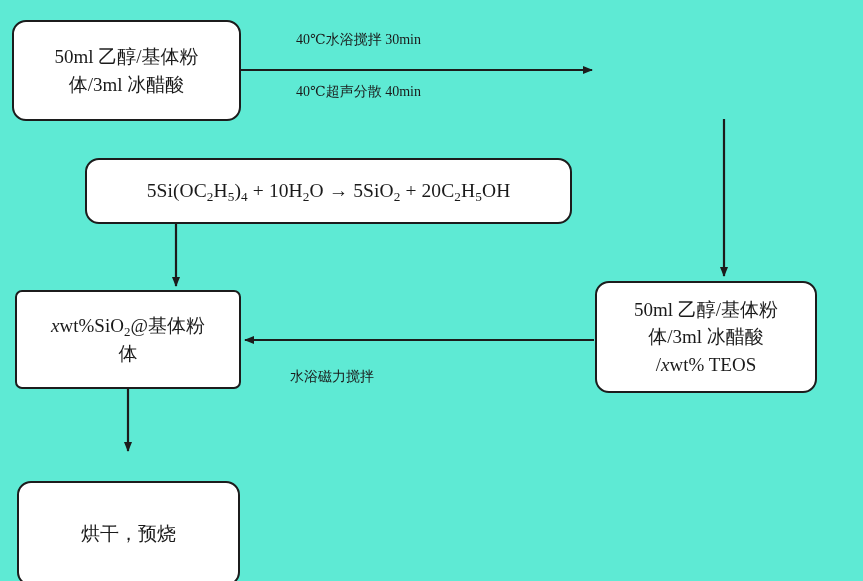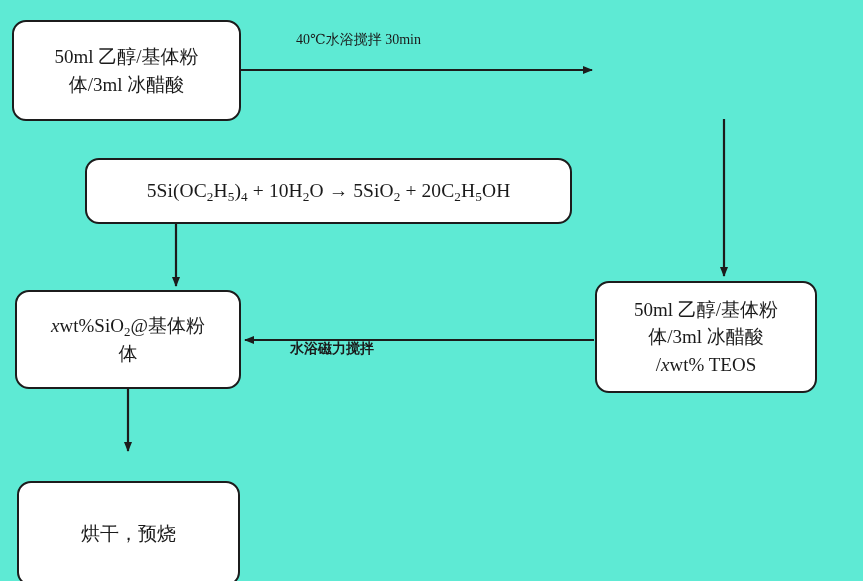--- a/index.html
+++ b/index.html
@@ -85,31 +85,34 @@
     <line x1="128" y1="389" x2="128" y2="451" stroke="#1c1c1c" stroke-width="2.2" marker-end="url(#arrowhead)"></line>
   </svg>
 
   <div class="node" style="left:12px; top:20px; width:229px; height:101px;">
     <span><span>50ml 乙醇/基体粉</span><br><span>体/3ml 冰醋酸</span></span>
   </div>
 
   <div class="edge-label" style="left:296px; top:31px; width:270px;">
     <span>40℃水浴搅拌 30min</span>
   </div>
+  <div class="edge-label" style="left:296px; top:83px; width:270px;">
+    <span>40℃超声分散 40min</span>
+  </div>
 
 
   <div class="node eq" style="left:85px; top:158px; width:487px; height:66px;">
     <span>5Si(OC<sub>2</sub>H<sub>5</sub>)<sub>4</sub> + 10H<sub>2</sub>O → 5SiO<sub>2</sub> + 20C<sub>2</sub>H<sub>5</sub>OH</span>
   </div>
 
-  <div class="node" style="left:15px; top:290px; width:226px; height:99px;">
+  <div class="node" style="left:15px; top:290px; width:226px; height:99px;border-radius:7px;">
     <span><span class="ital">x</span><span>wt%SiO</span><sub>2</sub><span>@基体粉</span><br><span>体</span></span>
   </div>
 
-  <div class="edge-label" style="left:290px; top:340px; width:260px;font-weight:bold;">
+  <div class="edge-label" style="left:290px; top:368px; width:260px;">
     <span>水浴磁力搅拌</span>
   </div>
 
   <div class="node" style="left:595px; top:281px; width:222px; height:112px;">
     <span><span>50ml 乙醇/基体粉</span><br><span>体/3ml 冰醋酸</span><br><span>/</span><span class="ital">x</span><span>wt% TEOS</span></span>
   </div>
 
   <div class="node" style="left:17px; top:481px; width:223px; height:105px;">
     <span>烘干，预烧</span>
   </div>

